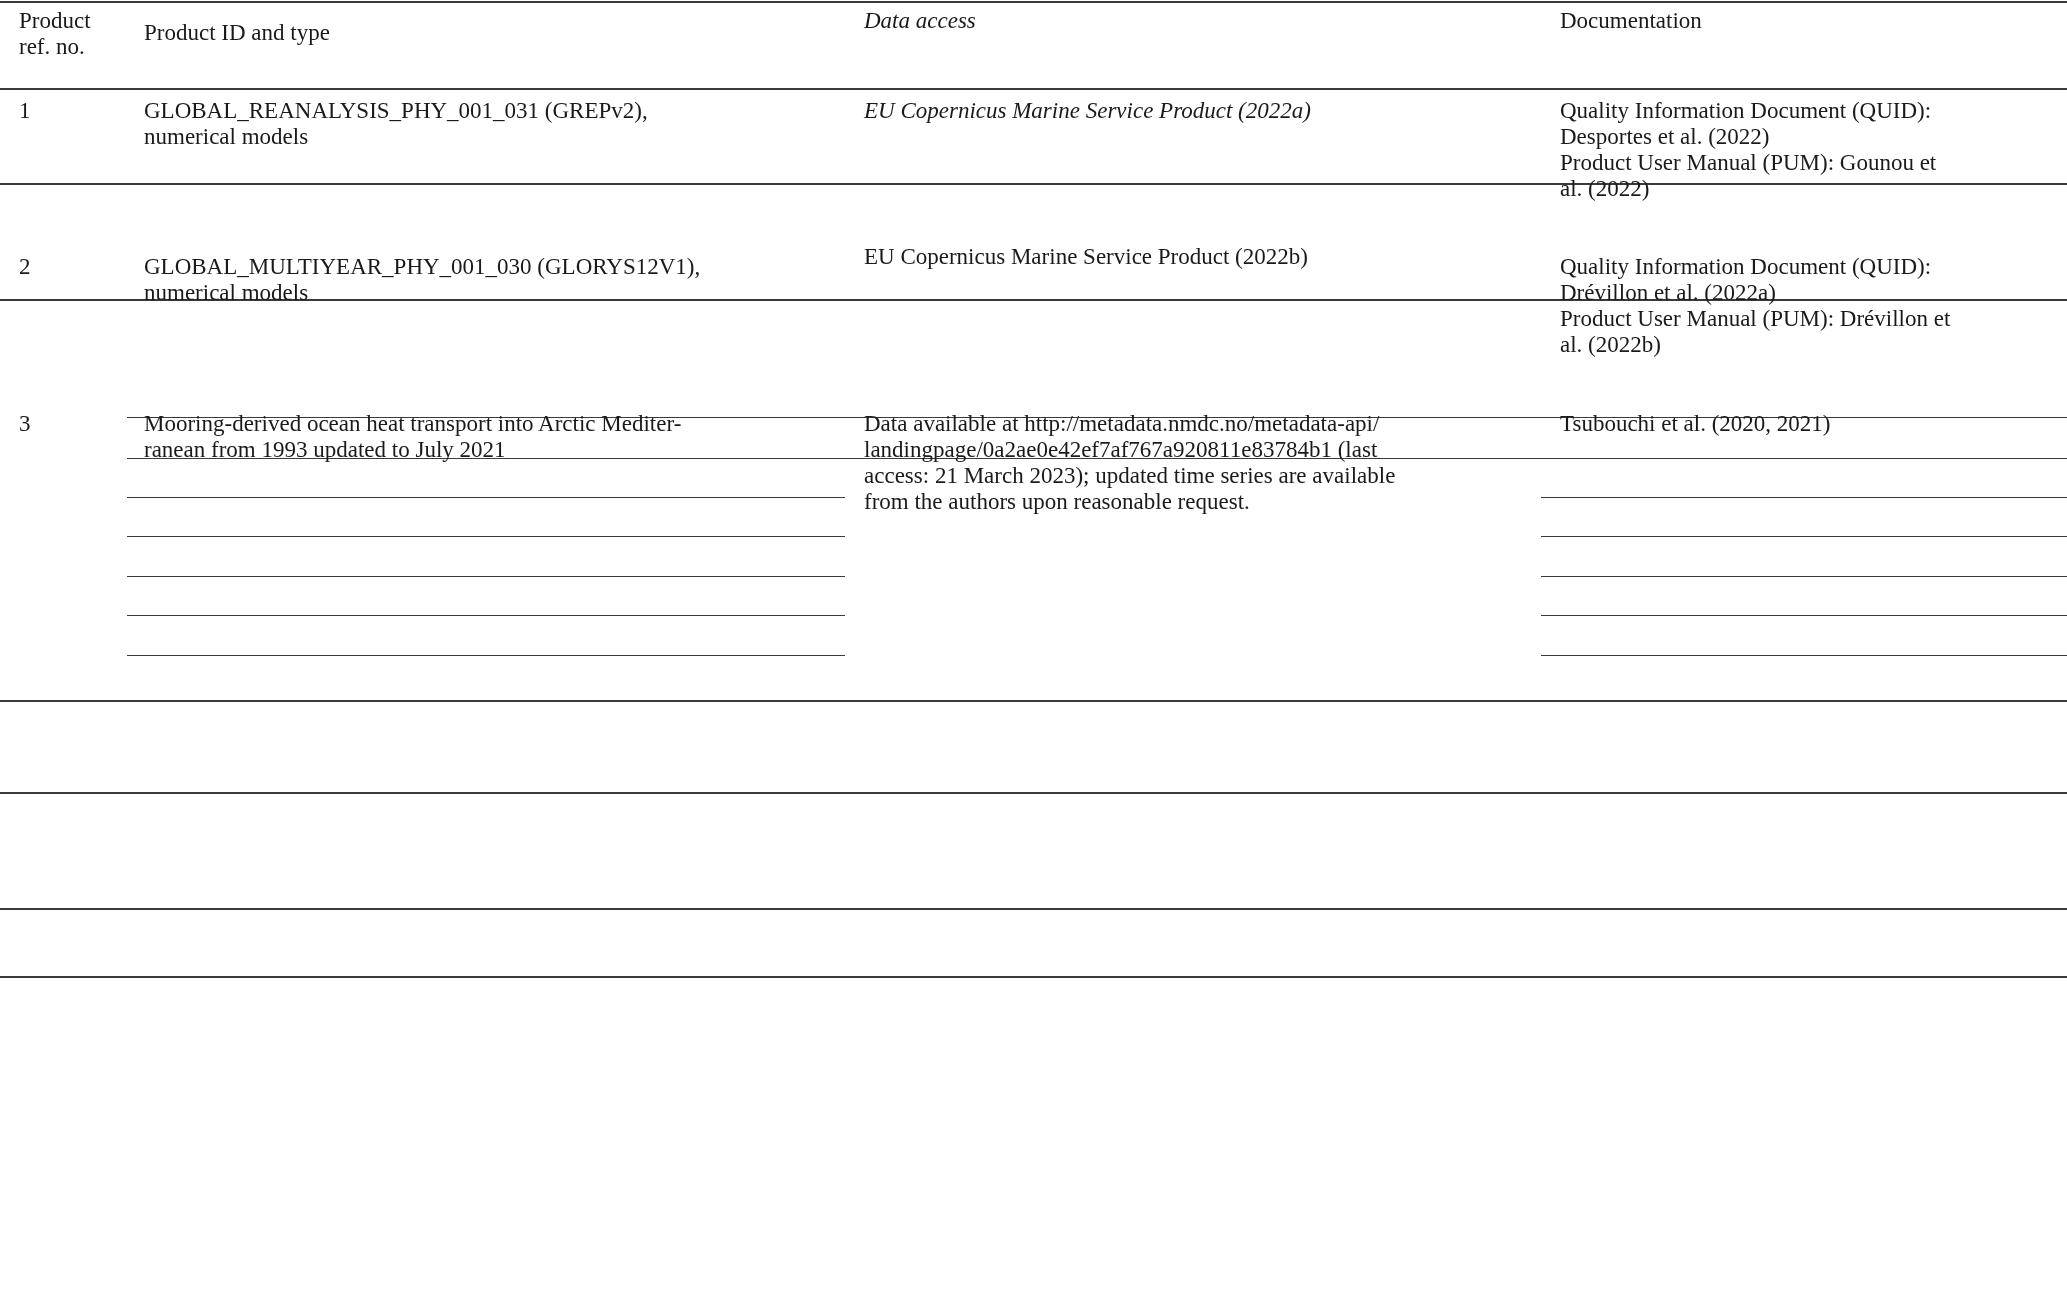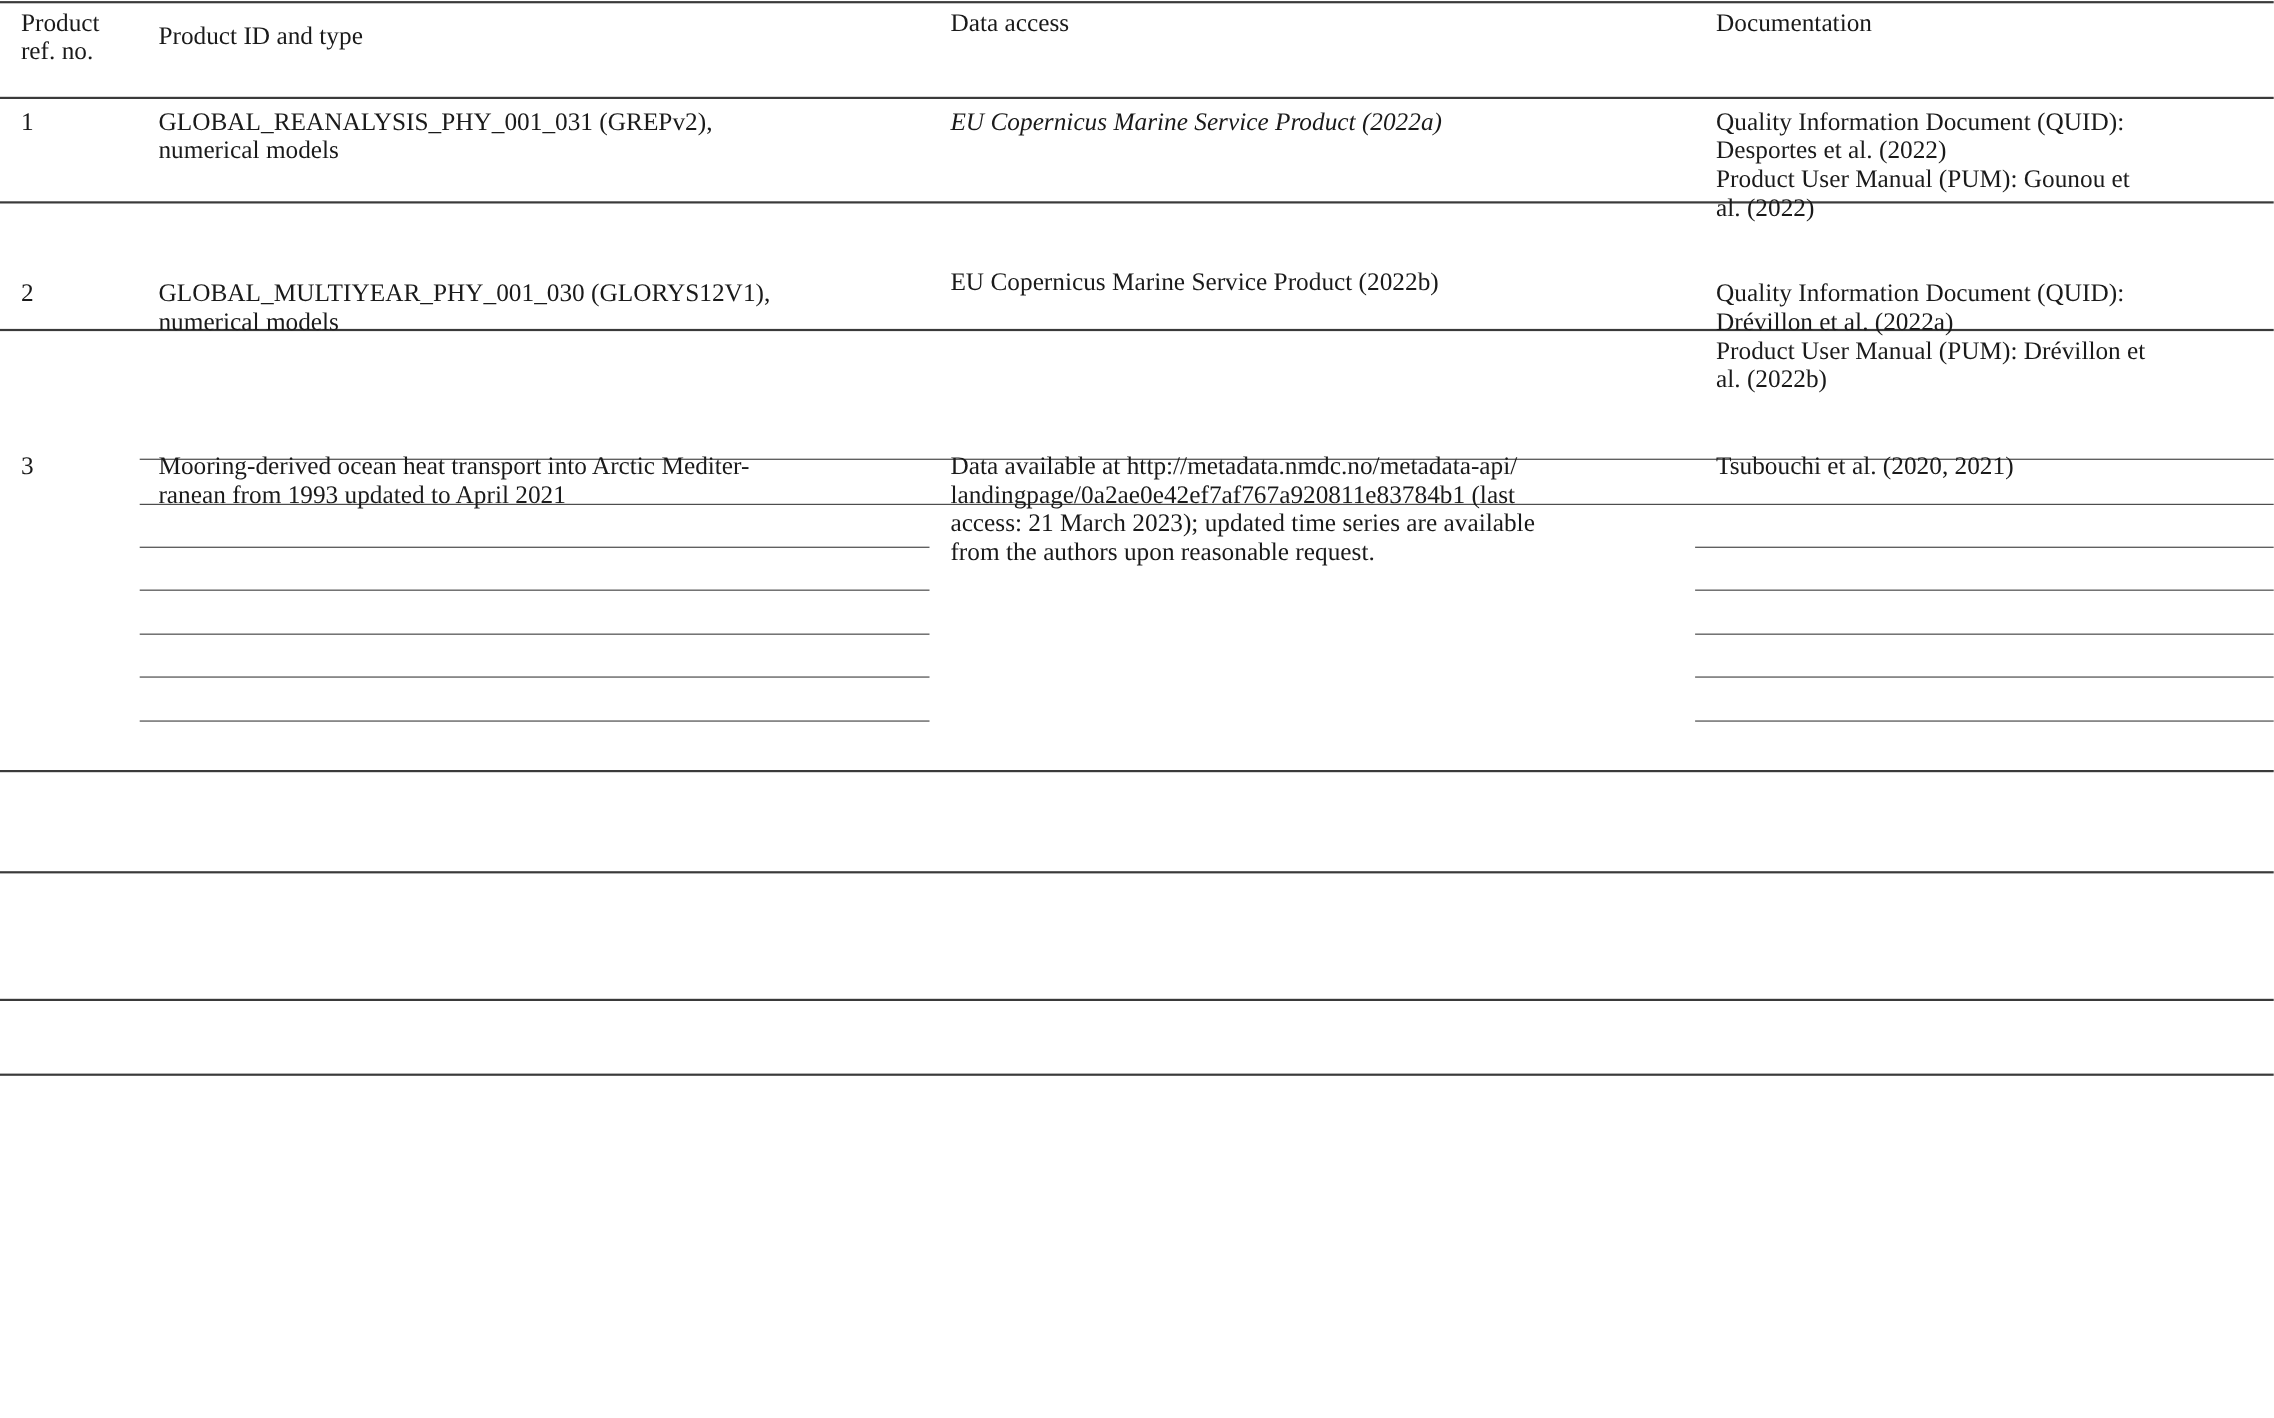--- a/index.html
+++ b/index.html
@@ -62,21 +62,21 @@
   <div class="rule" style="top:908px; left:0; width:2067px;"></div>
   <div class="rule" style="top:976px; left:0; width:2067px;"></div>
 
   <div class="cell" style="top:8px; left:19px;">
     <span class="line">Product</span>
     <span class="line">ref. no.</span>
   </div>
   <div class="cell" style="top:20px; left:144px;font-family:Liberation Serif, serif;">
     <span class="line">Product ID and type</span>
   </div>
-  <div class="cell" style="top:8px; left:864px;">
+  <div class="cell" style="top:8px; left:864px;font-style:italic;">
     <span class="line">Data access</span>
   </div>
   <div class="cell" style="top:8px; left:1560px;">
     <span class="line">Documentation</span>
   </div>
 
   <div>
     <div class="cell" style="top:98px; left:19px;">
       <span class="line">1</span>
     </div>
@@ -113,21 +113,21 @@
       <span class="line">al. (2022b)</span>
     </div>
   </div>
 
   <div>
     <div class="cell" style="top:411px; left:19px;">
       <span class="line">3</span>
     </div>
     <div class="cell" style="top:411px; left:144px;">
       <span class="line">Mooring-derived ocean heat transport into Arctic Mediter-</span>
-      <span class="line">ranean from 1993 updated to April 2021</span>
+      <span class="line">ranean from 1993 updated to July 2021</span>
     </div>
     <div class="cell" style="top:411px; left:864px;">
       <span class="line">Data available at http://metadata.nmdc.no/metadata-api/</span>
       <span class="line">landingpage/0a2ae0e42ef7af767a920811e83784b1 (last</span>
       <span class="line">access: 21 March 2023); updated time series are available</span>
       <span class="line">from the authors upon reasonable request.</span>
     </div>
     <div class="cell" style="top:411px; left:1560px;text-align:center;">
       <span class="line">Tsubouchi et al. (2020, 2021)</span>
     </div>

